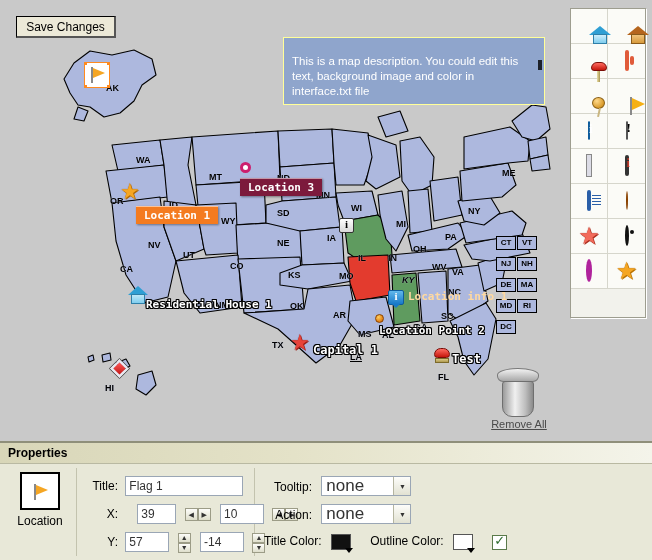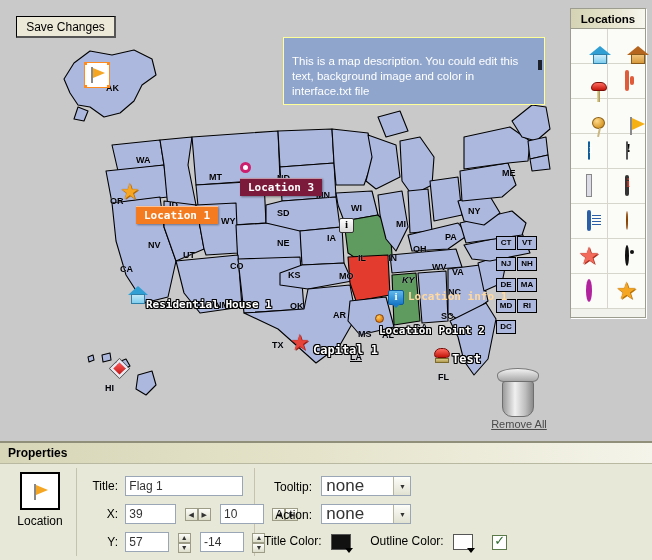--- a/index.html
+++ b/index.html
@@ -567,21 +567,20 @@
     </div>
     <div id="remove-all">Remove All</div>
   </div>
 
   <div id="welcome">
     <div class="wdesc">This is a map description. You could edit this text, background image and color in interface.txt file</div>
     <div class="scroll"></div>
   </div>
 
   <div id="locations-panel">
-    <div id="locations-header">Locations</div>
     <div id="loc-grid">
         <div class="loc-cell">
           <span><span class="ic ic-house-blue"><span class="r"></span><span class="b"></span></span></span>
         </div>
         <div class="loc-cell">
           <span><span class="ic ic-house-brown"><span class="r"></span><span class="b"></span></span></span>
         </div>
         <div class="loc-cell">
           <span><span class="ic ic-pin-red"><span class="h"></span><span class="s"></span></span></span>
         </div>
@@ -644,21 +643,21 @@
         <div id="prop-icon-label">Location</div>
       </div>
 
       <div class="field-row" style="left:86px; top:12px;">
         <span class="flabel" style="width:32px;">Title:</span>
         <input class="tinput" style="width: 118px; margin-left: 4px;" type="text" value="Flag 1">
       </div>
 
       <div class="field-row" style="left:86px; top:40px;">
         <span class="flabel" style="width:32px;">X:</span>
-        <input class="tinput" style="width: 51px; margin-left: 4px;" type="text" value="39">
+        <input class="tinput" style="width: 39px; margin-left: 16px;" type="text" value="39">
         <span class="spin-h" style="margin-left:5px;">
           <span class="sbtn">◀</span>
           <span class="sbtn">▶</span>
         </span>
         <input class="tinput" style="width: 44px; margin-left: 6px;" type="text" value="10">
         <span class="spin-h" style="margin-left:5px;">
           <span class="sbtn">◀</span>
           <span class="sbtn">▶</span>
         </span>
       </div>

